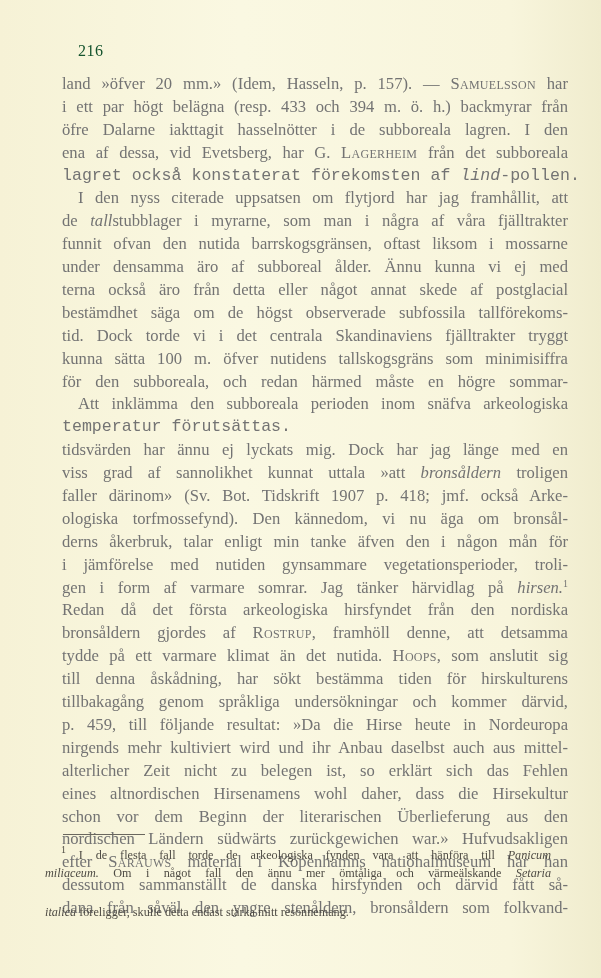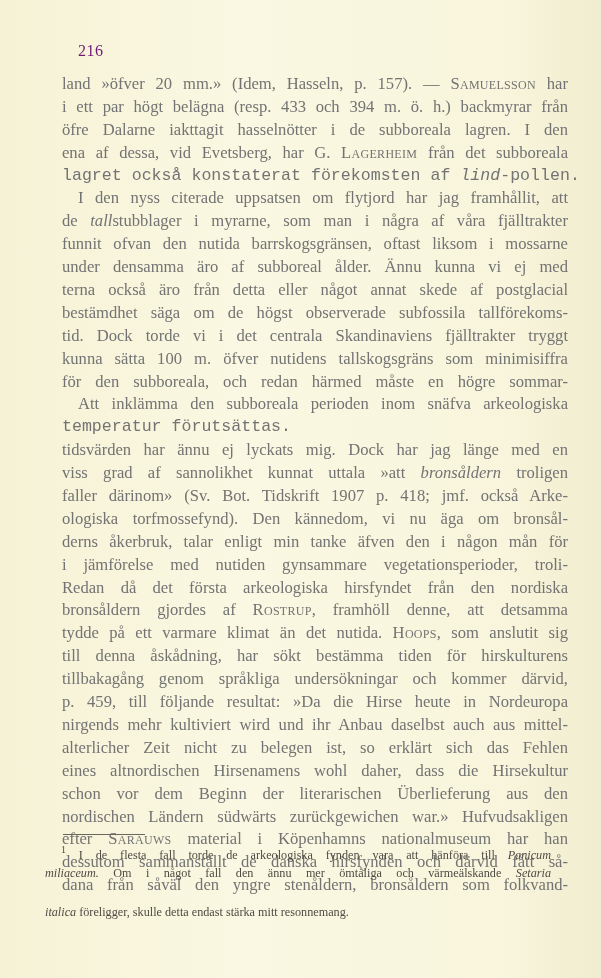--- a/index.html
+++ b/index.html
@@ -6,21 +6,21 @@
   body {
     width: 601px; height: 978px; overflow: hidden;
     background: #f8f5dc;
     background-image: linear-gradient(90deg, #f6f2d6 0%, #faf8e2 40%, #f8f5dc 85%, #f0ecce 100%);
     position: relative;
     font-family: "Liberation Serif", "DejaVu Serif", serif;
     color: #2e2c28;
   }
   .page-number {
     position: absolute; left: 78px; top: 42px;
-    font-size: 16px; color: #701a75; letter-spacing: 0.5px;
+    font-size: 16px; color: #14532d; letter-spacing: 0.5px;
   }
   .body-text {
     position: absolute; left: 62px; top: 73px; width: 506px;
   }
   .line {
     font-size: 16.6px; line-height: 22.9px; height: 22.9px;
     white-space: nowrap; text-align: justify; text-align-last: justify;
     color: #737373;
   }
   .line.last { text-align-last: left; font-family: Liberation Mono, monospace; }
@@ -62,20 +62,21 @@
     <div class="line"><span>kunna sätta 100 m. öfver nutidens tallskogsgräns som minimisiffra</span></div>
     <div class="line"><span>för den subboreala, och redan härmed måste en högre sommar-</span></div>
     <div class="line indent"><span>Att inklämma den subboreala perioden inom snäfva arkeologiska</span></div>
     <div class="line last"><span>temperatur förutsättas.</span></div>
     <div class="line"><span>tidsvärden har ännu ej lyckats mig. Dock har jag länge med en</span></div>
     <div class="line"><span>viss grad af sannolikhet kunnat uttala »att </span><span class="it">bronsåldern</span><span> troligen</span></div>
     <div class="line"><span>faller därinom» (Sv. Bot. Tidskrift 1907 p. 418; jmf. också Arke-</span></div>
     <div class="line"><span>ologiska torfmossefynd). Den kännedom, vi nu äga om bronsål-</span></div>
     <div class="line"><span>derns åkerbruk, talar enligt min tanke äfven den i någon mån för</span></div>
     <div class="line"><span>i jämförelse med nutiden gynsammare vegetationsperioder, troli-</span></div>
+    <div class="line"><span>gen i form af varmare somrar. Jag tänker härvidlag på </span><span class="it">hirsen.</span><sup>1</sup></div>
     <div class="line"><span>Redan då det första arkeologiska hirsfyndet från den nordiska</span></div>
     <div class="line"><span>bronsåldern gjordes af </span><span class="sc">Rostrup</span><span>, framhöll denne, att detsamma</span></div>
     <div class="line"><span>tydde på ett varmare klimat än det nutida. </span><span class="sc">Hoops</span><span>, som anslutit sig</span></div>
     <div class="line"><span>till denna åskådning, har sökt bestämma tiden för hirskulturens</span></div>
     <div class="line"><span>tillbakagång genom språkliga undersökningar och kommer därvid,</span></div>
     <div class="line"><span>p. 459, till följande resultat: »Da die Hirse heute in Nordeuropa</span></div>
     <div class="line"><span>nirgends mehr kultiviert wird und ihr Anbau daselbst auch aus mittel-</span></div>
     <div class="line"><span>alterlicher Zeit nicht zu belegen ist, so erklärt sich das Fehlen</span></div>
     <div class="line"><span>eines altnordischen Hirsenamens wohl daher, dass die Hirsekultur</span></div>
     <div class="line"><span>schon vor dem Beginn der literarischen Überlieferung aus den</span></div>

